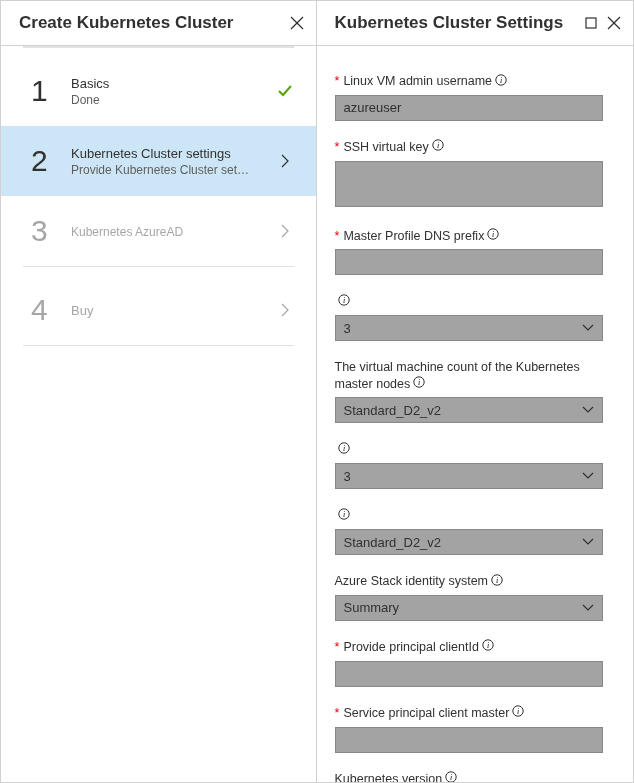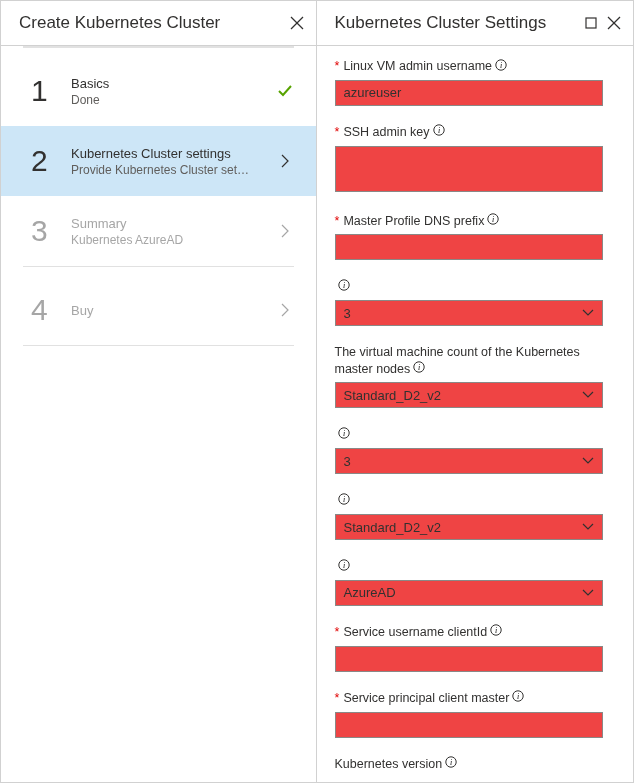--- a/index.html
+++ b/index.html
@@ -1,43 +1,43 @@
 <!DOCTYPE html>
 <html><head>
 <meta charset="utf-8">
 <style>
 * { box-sizing: border-box; margin: 0; padding: 0; }
 body { font-family: "Segoe UI", Arial, sans-serif; font-size: 13px; color: #323130; background: #fff; width: 634px; height: 783px; overflow: hidden; }
 .container { display: flex; width: 634px; height: 783px; border: 1px solid #d1d1d1; }
 .left-panel { width: 316px; border-right: 1px solid #d1d1d1; display: flex; flex-direction: column; }
 .right-panel { width: 317px; display: flex; flex-direction: column; }
 .panel-header { height: 45px; display: flex; align-items: center; justify-content: space-between; padding: 0 12px 0 18px; border-bottom: 1px solid #d1d1d1; }
-.panel-title { font-size: 17px; font-weight: 400; color: #323130; }
+.panel-title { font-size: 17px; font-weight: 700; color: #323130; }
 .header-icons { display: flex; gap: 10px; align-items: center; }
 .close-x { width: 14px; height: 14px; cursor: pointer; }
 .maximize-icon { width: 12px; height: 12px; cursor: pointer; }
 .wizard-steps { padding: 8px 22px 0 22px; }
 .hr-top { border: none; border-top: 2px solid #e1e1e1; margin: 0 22px; }
 .hr-sep { border: none; border-top: 1px solid #e1e1e1; margin: 0 22px; }
 .step { display: flex; align-items: center; padding: 18px 0 18px 8px; cursor: pointer; position: relative; }
 .step-num { font-size: 30px; font-weight: 300; width: 32px; color: #323130; }
 .step-text { flex: 1; margin-left: 8px; }
 .step-title { font-size: 13px; color: #323130; }
 .step-sub { font-size: 12px; color: #605e5c; margin-top: 2px; white-space: nowrap; overflow: hidden; text-overflow: ellipsis; max-width: 180px; }
 .step-indicator { width: 18px; display: flex; justify-content: center; }
 .step.active { background: #cde6f7; margin: 0 -22px; padding-left: 30px; padding-right: 22px; }
 .step.disabled .step-num, .step.disabled .step-title, .step.disabled .step-sub { color: #a6a6a6; }
 .check-svg { width: 16px; height: 16px; }
 .chevron-svg { width: 8px; height: 14px; }
 .form-body { padding: 12px 30px 12px 18px; overflow-y: auto; flex: 1; }
-.field { margin-bottom: 18px; }
+.field { margin-bottom: 18px; margin-top: 15px; }
 .field-label { font-size: 12.5px; color: #323130; margin-bottom: 5px; display: block; line-height: 1.3; }
 .req-star { color: #e00000; margin-right: 4px; }
 .info-icon { display: inline-block; vertical-align: middle; margin-left: 3px; }
-.text-input, .textarea-input, .select-wrap { width: 100%; border: 1px solid #8a8886; font-family: inherit; font-size: 13px; color: #323130; background: #ef4444; }
+.text-input, .textarea-input, .select-wrap { width: 100%; border: 1px solid #8a8886; font-family: inherit; font-size: 13px; color: #323130; background: #a3a3a3; }
 .text-input { height: 26px; padding: 0 8px; }
 .textarea-input { height: 46px; padding: 4px 8px; resize: none; }
 .select-wrap { height: 26px; position: relative; display: flex; align-items: center; padding: 0 8px; cursor: pointer; }
 .select-value { flex: 1; font-size: 13px; }
 .select-chevron { width: 12px; height: 8px; }
 </style>
 </head>
 <body>
 
 <div class="container">
@@ -77,21 +77,20 @@
         <div class="step-indicator">
           <svg class="chevron-svg" viewBox="0 0 8 14">
               <polyline points="1,1 7,7 1,13" fill="none" stroke="#323130" stroke-width="1.2"></polyline>
             </svg>
         </div>
       </div>
 
       <div class="step disabled">
         <div class="step-num">3</div>
         <div class="step-text">
-          <div class="step-title">Summary</div>
           <div class="step-sub">Kubernetes AzureAD</div>
         </div>
         <div class="step-indicator">
           <svg class="chevron-svg" viewBox="0 0 8 14">
               <polyline points="1,1 7,7 1,13" fill="none" stroke="#a6a6a6" stroke-width="1.2"></polyline>
             </svg>
         </div>
       </div>
     </div>
     <hr class="hr-sep">
@@ -129,21 +128,21 @@
 
       <div class="field">
         <label class="field-label"><span class="req-star">*</span><span>Linux VM admin username</span><span class="info-icon"><svg width="12" height="12" viewBox="0 0 12 12">
                 <circle cx="6" cy="6" r="5.2" fill="none" stroke="#323130" stroke-width="1"></circle>
                 <text x="6" y="9" text-anchor="middle" font-size="8" font-family="serif" font-style="italic">i</text>
               </svg></span></label>
         <input type="text" class="text-input" value="azureuser" style="">
       </div>
 
       <div class="field">
-        <label class="field-label"><span class="req-star">*</span><span>SSH admin key</span><span class="info-icon"><svg width="12" height="12" viewBox="0 0 12 12">
+        <label class="field-label"><span class="req-star">*</span><span>SSH virtual key</span><span class="info-icon"><svg width="12" height="12" viewBox="0 0 12 12">
                 <circle cx="6" cy="6" r="5.2" fill="none" stroke="#323130" stroke-width="1"></circle>
                 <text x="6" y="9" text-anchor="middle" font-size="8" font-family="serif" font-style="italic">i</text>
               </svg></span></label>
         <textarea class="textarea-input" style=""></textarea>
       </div>
 
       <div class="field">
         <label class="field-label"><span class="req-star">*</span><span>Master Profile DNS prefix</span><span class="info-icon"><svg width="12" height="12" viewBox="0 0 12 12">
                 <circle cx="6" cy="6" r="5.2" fill="none" stroke="#323130" stroke-width="1"></circle>
                 <text x="6" y="9" text-anchor="middle" font-size="8" font-family="serif" font-style="italic">i</text>
@@ -197,34 +196,34 @@
               </svg></span></label>
         <div class="select-wrap">
             <span class="select-value">Standard_D2_v2</span>
             <svg class="select-chevron" viewBox="0 0 12 8">
               <polyline points="1,1 6,6 11,1" fill="none" stroke="#323130" stroke-width="1.2"></polyline>
             </svg>
           </div>
       </div>
 
       <div class="field">
-        <label class="field-label"><span class="info-icon"><svg width="12" height="12" viewBox="0 0 12 12">
-                <circle cx="6" cy="6" r="5.2" fill="none" stroke="#323130" stroke-width="1"></circle>
-                <text x="6" y="9" text-anchor="middle" font-size="8" font-family="serif" font-style="italic">i</text>
-              </svg></span></label>
-        <div class="select-wrap">
-            <span class="select-value">AzureAD</span>
-            <svg class="select-chevron" viewBox="0 0 12 8">
-              <polyline points="1,1 6,6 11,1" fill="none" stroke="#323130" stroke-width="1.2"></polyline>
-            </svg>
-          </div>
-      </div>
-
-      <div class="field">
-        <label class="field-label"><span class="req-star">*</span><span>Service username clientId</span><span class="info-icon"><svg width="12" height="12" viewBox="0 0 12 12">
+        <label class="field-label"><span>Azure Stack identity system</span><span class="info-icon"><svg width="12" height="12" viewBox="0 0 12 12">
+                <circle cx="6" cy="6" r="5.2" fill="none" stroke="#323130" stroke-width="1"></circle>
+                <text x="6" y="9" text-anchor="middle" font-size="8" font-family="serif" font-style="italic">i</text>
+              </svg></span></label>
+        <div class="select-wrap">
+            <span class="select-value">Summary</span>
+            <svg class="select-chevron" viewBox="0 0 12 8">
+              <polyline points="1,1 6,6 11,1" fill="none" stroke="#323130" stroke-width="1.2"></polyline>
+            </svg>
+          </div>
+      </div>
+
+      <div class="field">
+        <label class="field-label"><span class="req-star">*</span><span>Provide principal clientId</span><span class="info-icon"><svg width="12" height="12" viewBox="0 0 12 12">
                 <circle cx="6" cy="6" r="5.2" fill="none" stroke="#323130" stroke-width="1"></circle>
                 <text x="6" y="9" text-anchor="middle" font-size="8" font-family="serif" font-style="italic">i</text>
               </svg></span></label>
         <input type="text" class="text-input" style="">
       </div>
 
       <div class="field">
         <label class="field-label"><span class="req-star">*</span><span>Service principal client master</span><span class="info-icon"><svg width="12" height="12" viewBox="0 0 12 12">
                 <circle cx="6" cy="6" r="5.2" fill="none" stroke="#323130" stroke-width="1"></circle>
                 <text x="6" y="9" text-anchor="middle" font-size="8" font-family="serif" font-style="italic">i</text>

